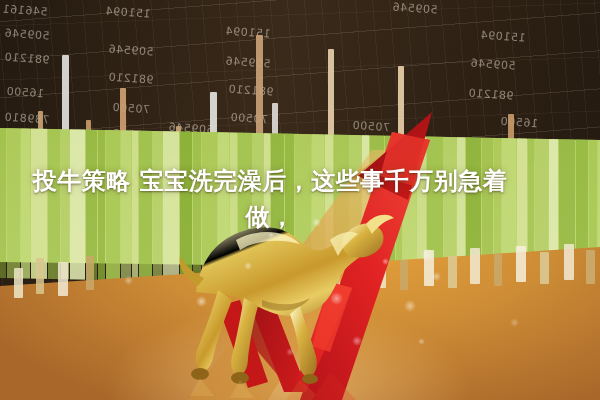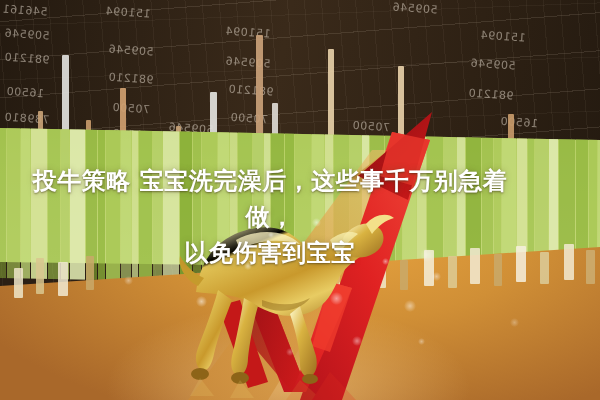--- a/index.html
+++ b/index.html
@@ -353,16 +353,15 @@
       <div class="bokeh" style="left: 432px; top: 272px; width: 9px; height: 9px; background: radial-gradient(circle, rgba(255, 255, 255, 0.45) 0%, rgba(255, 255, 255, 0) 72%);"></div>
       <div class="bokeh" style="left: 418px; top: 338px; width: 7px; height: 7px; background: radial-gradient(circle, rgba(255, 255, 255, 0.4) 0%, rgba(255, 255, 255, 0) 72%);"></div>
       <div class="bokeh" style="left: 124px; top: 276px; width: 9px; height: 9px; background: radial-gradient(circle, rgba(255, 255, 255, 0.4) 0%, rgba(255, 255, 255, 0) 72%);"></div>
       <div class="bokeh" style="left: 420px; top: 248px; width: 14px; height: 14px; background: radial-gradient(circle, rgba(255, 255, 255, 0.3) 0%, rgba(255, 255, 255, 0) 72%);"></div>
       <div class="bokeh" style="left: 286px; top: 348px; width: 8px; height: 8px; background: radial-gradient(circle, rgba(255, 255, 255, 0.35) 0%, rgba(255, 255, 255, 0) 72%);"></div>
       <div class="bokeh" style="left: 510px; top: 318px; width: 9px; height: 9px; background: radial-gradient(circle, rgba(255, 255, 255, 0.3) 0%, rgba(255, 255, 255, 0) 72%);"></div>
     </div>
 
   <div class="headline">
     <span class="l1">投牛策略 宝宝洗完澡后，这些事千万别急着做，</span>
-    <span class="l2">以免伤害到宝宝</span>
   </div>
 
 </div>
 
 </body></html>

